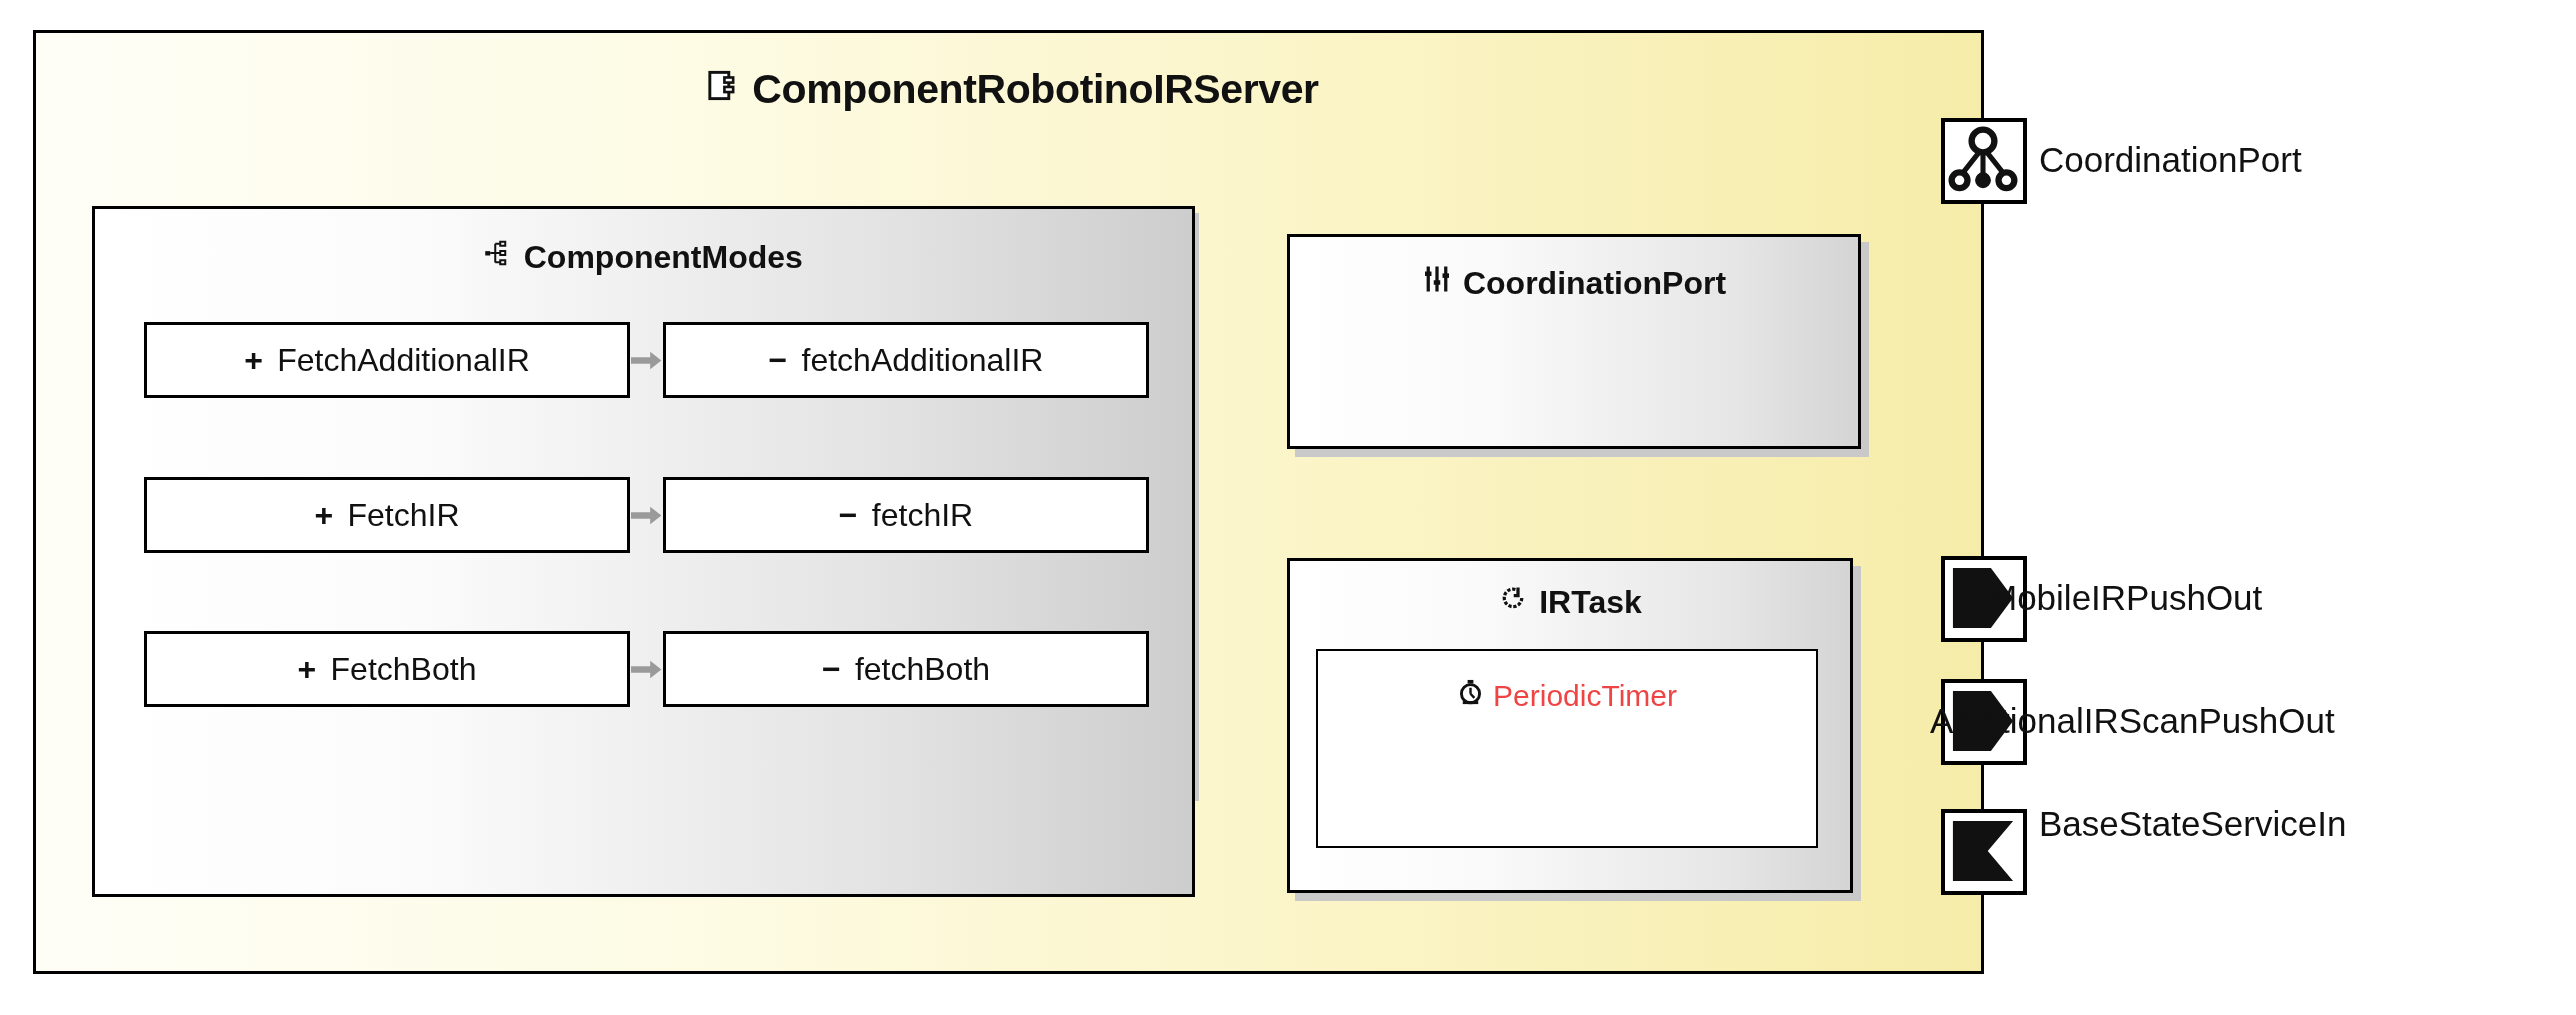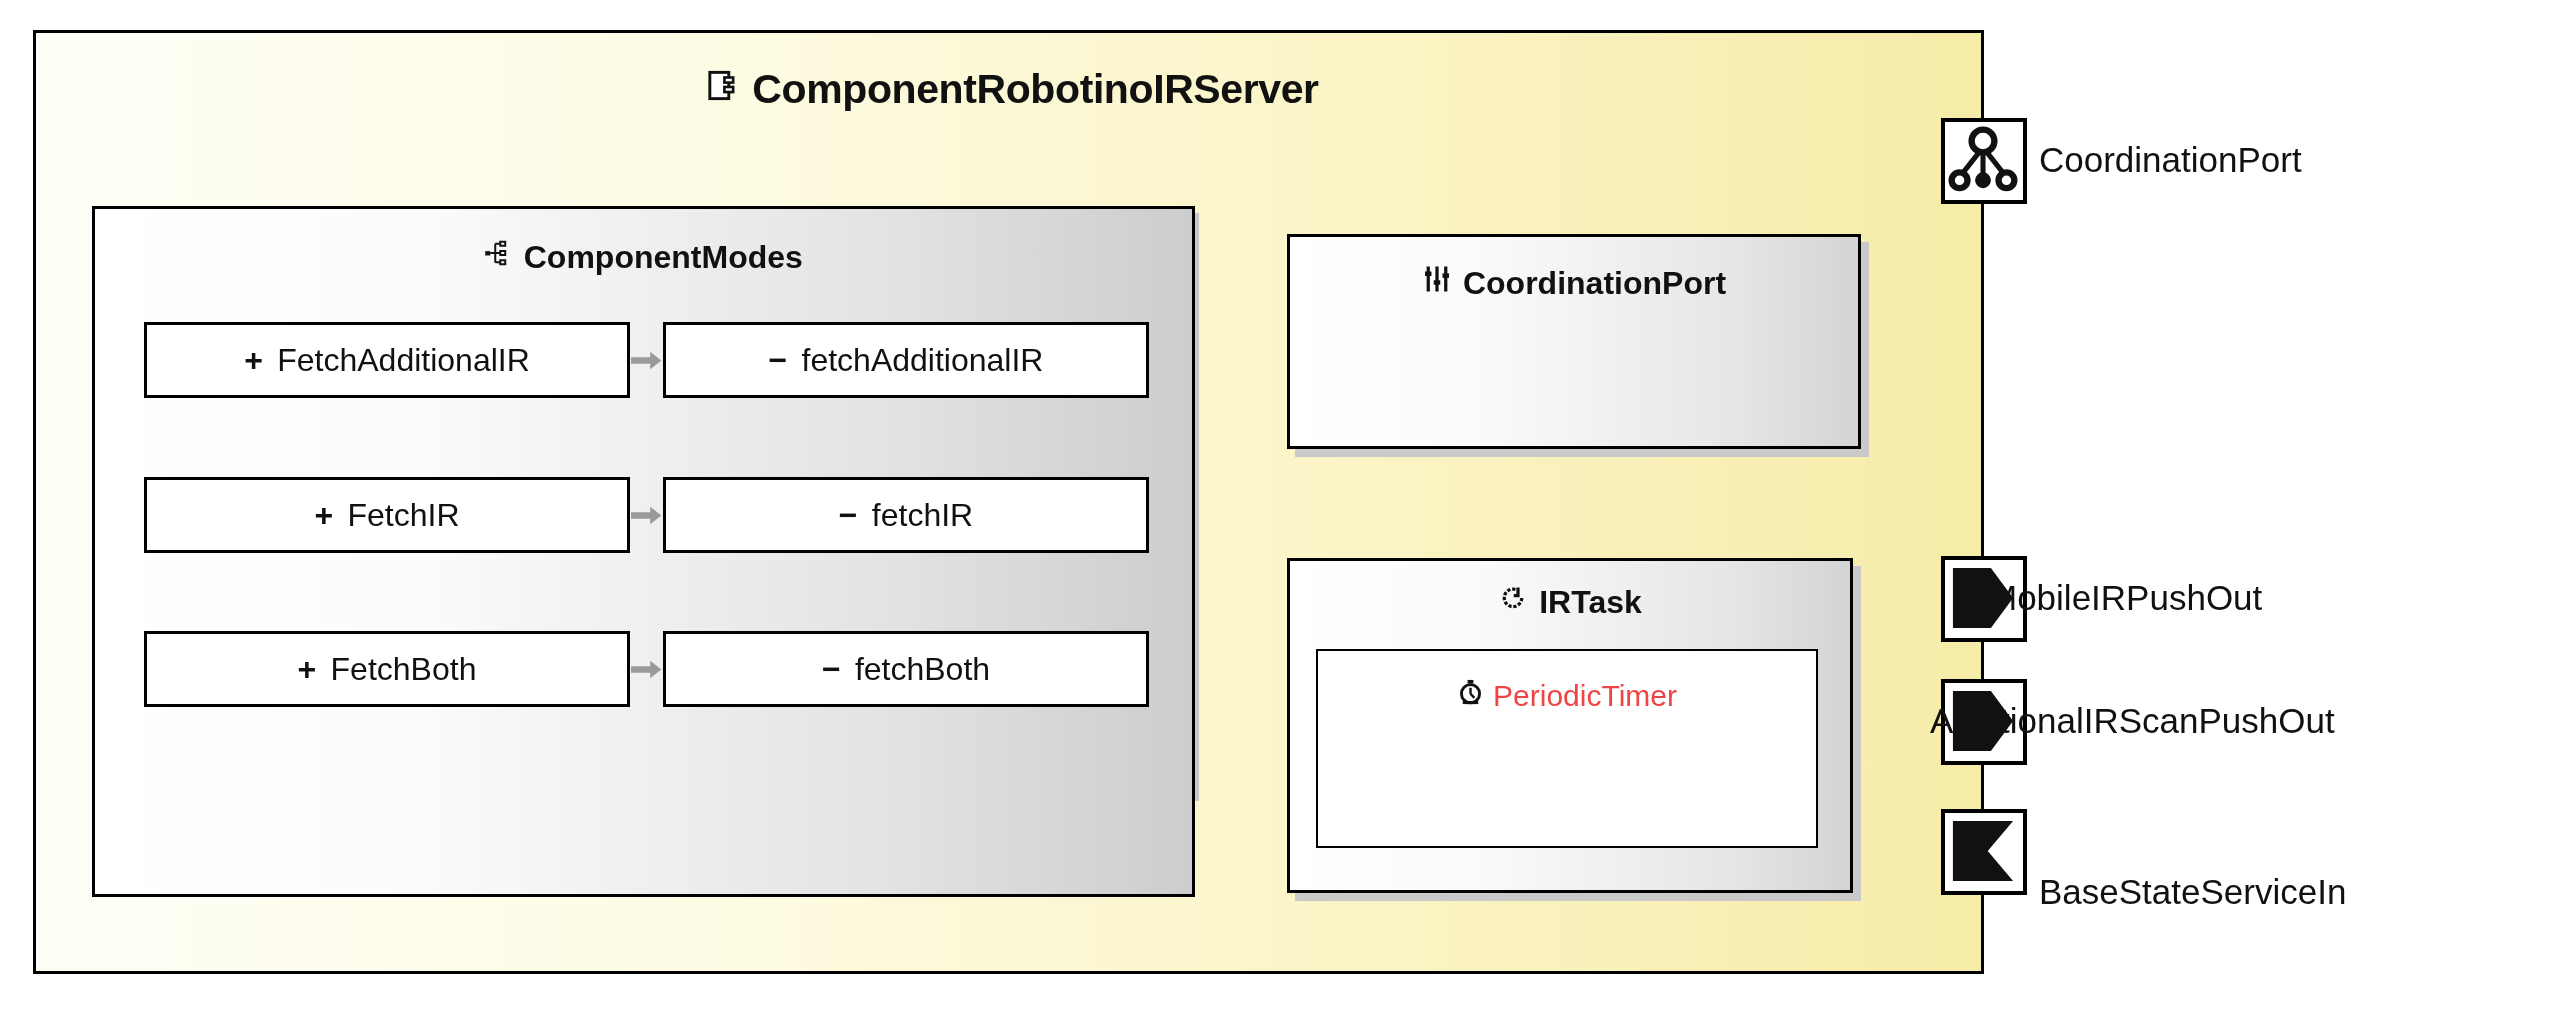--- a/index.html
+++ b/index.html
@@ -236,16 +236,16 @@
       <path d="M2.5 2.5 L14.5 2.5 L21.5 12 L14.5 21.5 L2.5 21.5 Z" fill="#111"></path>
     </svg>
   </div>
   <div class="port-label" style="left:1930px;top:701px;">AdditionalIRScanPushOut</div>
 
   <div class="port" style="left:1941px;top:809px;">
     <svg width="76" height="76" viewBox="0 0 24 24">
       <path d="M2.5 2.5 L21.5 2.5 L13.5 12 L21.5 21.5 L2.5 21.5 Z" fill="#111"></path>
     </svg>
   </div>
-  <div class="port-label" style="left:2039px;top:872px;text-align:center;">BaseStateServiceIn</div>
+  <div class="port-label" style="left:2039px;top:804px;text-align:center;">BaseStateServiceIn</div>
 
 </div>
 
 
 </body></html>

